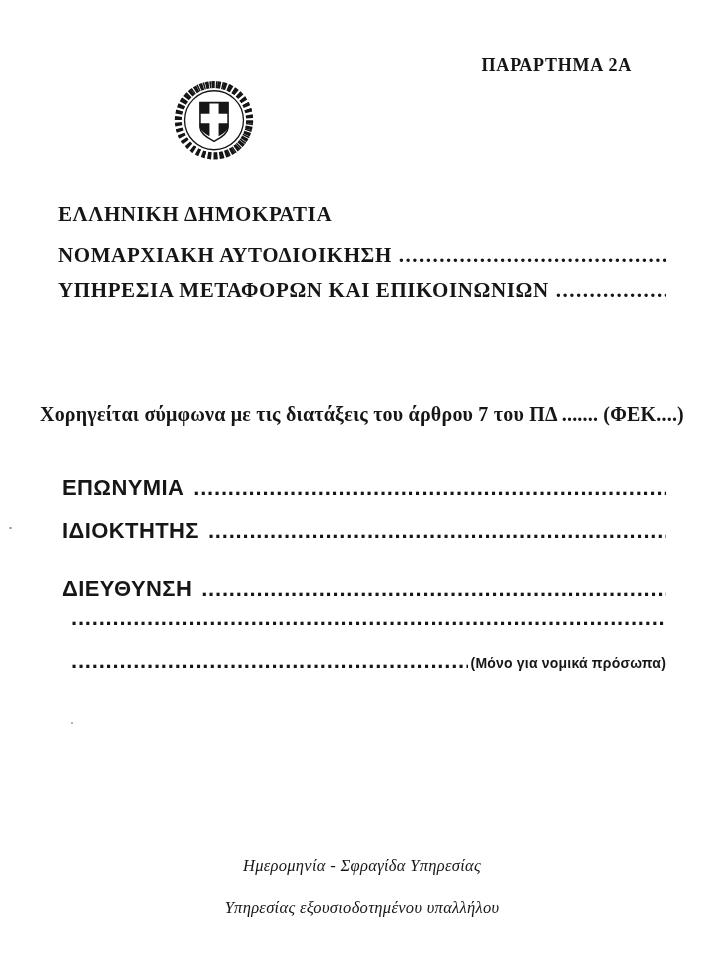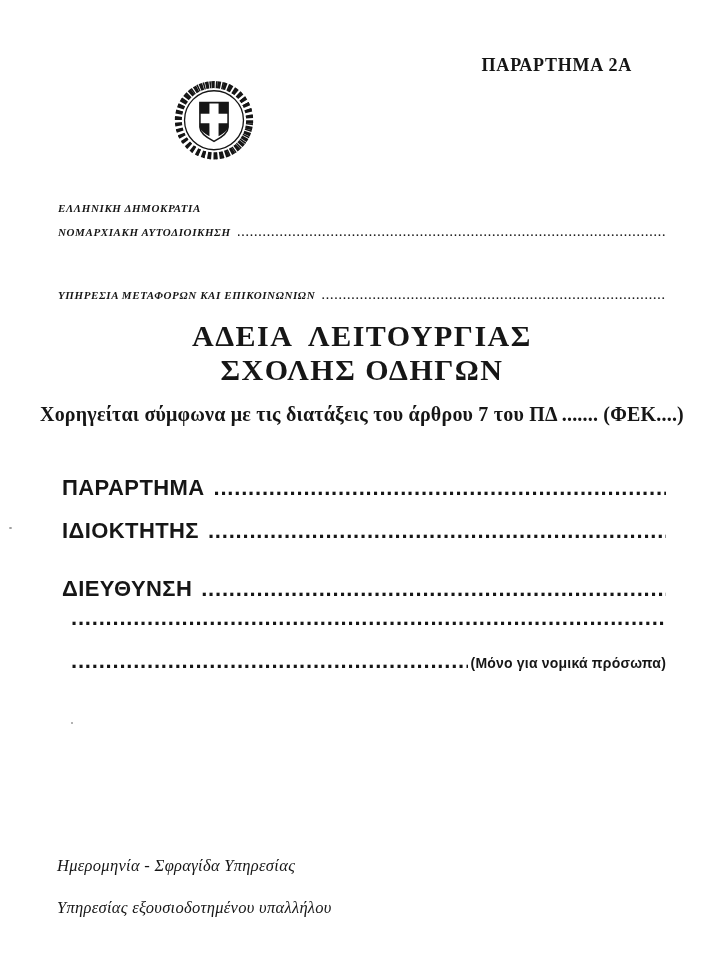--- a/index.html
+++ b/index.html
@@ -15,26 +15,26 @@
   .annex {
     position:absolute; top:55px; right:72px;
     font-weight:bold; font-size:18px; letter-spacing:0.8px;text-align:right;
   }
 
   .emblem { position:absolute; top:76px; left:170px; width:88px; height:92px; }
 
   .hline {
     position:absolute; left:58px; width:608px;
     display:flex; align-items:flex-end;
-    font-weight:bold; font-size:11px; letter-spacing:0.6px;
-    white-space:nowrap; line-height:1.15;font-style:italic;
+    font-weight:bold; font-size:21px; letter-spacing:0.6px;
+    white-space:nowrap; line-height:1.15;
   }
   .h1 { top:202px; }
-  .h2 { top:226px;justify-content:flex-end; }
-  .h3 { top:289px; }
+  .h2 { top:243px;justify-content:flex-end; }
+  .h3 { top:278px; }
 
   .leader {
     flex:1 1 0; overflow:hidden; white-space:nowrap;
     line-height:1.15; font-weight:bold;
   }
   .hline .leader { margin-left:7px; letter-spacing:1.5px; }
 
   .title {
     position:absolute; top:319px; left:57px; width:610px;
     text-align:center; font-weight:bold; font-size:30px;
@@ -53,21 +53,21 @@
     white-space:nowrap; line-height:1.15;
   }
   .field .leader { margin-left:9px; letter-spacing:0.8px; }
   .f0 { top:475px; } .f1 { top:518px; } .f2 { top:576px;text-align:right; }
   .f3 { top:605px; } .f4 { top:648px; }
   .note {
     font-size:14px; letter-spacing:0.2px; margin-left:3px; margin-bottom:2px;
   }
 
   .footer-line {
-    position:absolute; left:57px; width:610px; text-align:left;
+    position:absolute; left:57px; width:610px; text-align:center;
     font-style:italic; font-size:16.5px; letter-spacing:0.3px;
   }
   .fl1 { top:856px; }
   .fl2 { top:898px; }
 
   .speck { position:absolute; background:#9a9a9a; border-radius:50%; }
   .speck1 { left:9px;  top:527px; width:3px; height:2px; }
   .speck2 { left:71px; top:722px; width:2px; height:2px; }
 </style>
 </head>
@@ -101,26 +101,25 @@
   <div class="hline h2 serif">
     <span>ΝΟΜΑΡΧΙΑΚΗ ΑΥΤΟΔΙΟΙΚΗΣΗ</span>
     <span class="leader">.........................................................................................................................................................................</span>
   </div>
 
   <div class="hline h3 serif">
     <span>ΥΠΗΡΕΣΙΑ ΜΕΤΑΦΟΡΩΝ ΚΑΙ ΕΠΙΚΟΙΝΩΝΙΩΝ</span>
     <span class="leader">.........................................................................................................................................................................</span>
   </div>
 
-  <div class="title serif"><span>ΑΔΕΙΑ  ΛΕΙΤΟΥΡΓΙΑΣ</span><br><span>ΣΧΟΛΗΣ ΟΔΗΓΩΝ</span></div>
 
   <div class="subtitle serif">Χορηγείται σύμφωνα με τις διατάξεις του άρθρου 7 του ΠΔ ....... (ΦΕΚ....)</div>
 
   <div class="field f0 sans">
-    <span>ΠΑΡΑΡΤΗΜΑ</span>
+    <span>ΕΠΩΝΥΜΙΑ</span>
     <span class="leader">.........................................................................................................................................................................</span>
   </div>
 
   <div class="field f1 sans">
     <span>ΙΔΙΟΚΤΗΤΗΣ</span>
     <span class="leader">.........................................................................................................................................................................</span>
   </div>
 
   <div class="field f2 sans">
     <span>ΔΙΕΥΘΥΝΣΗ</span>

